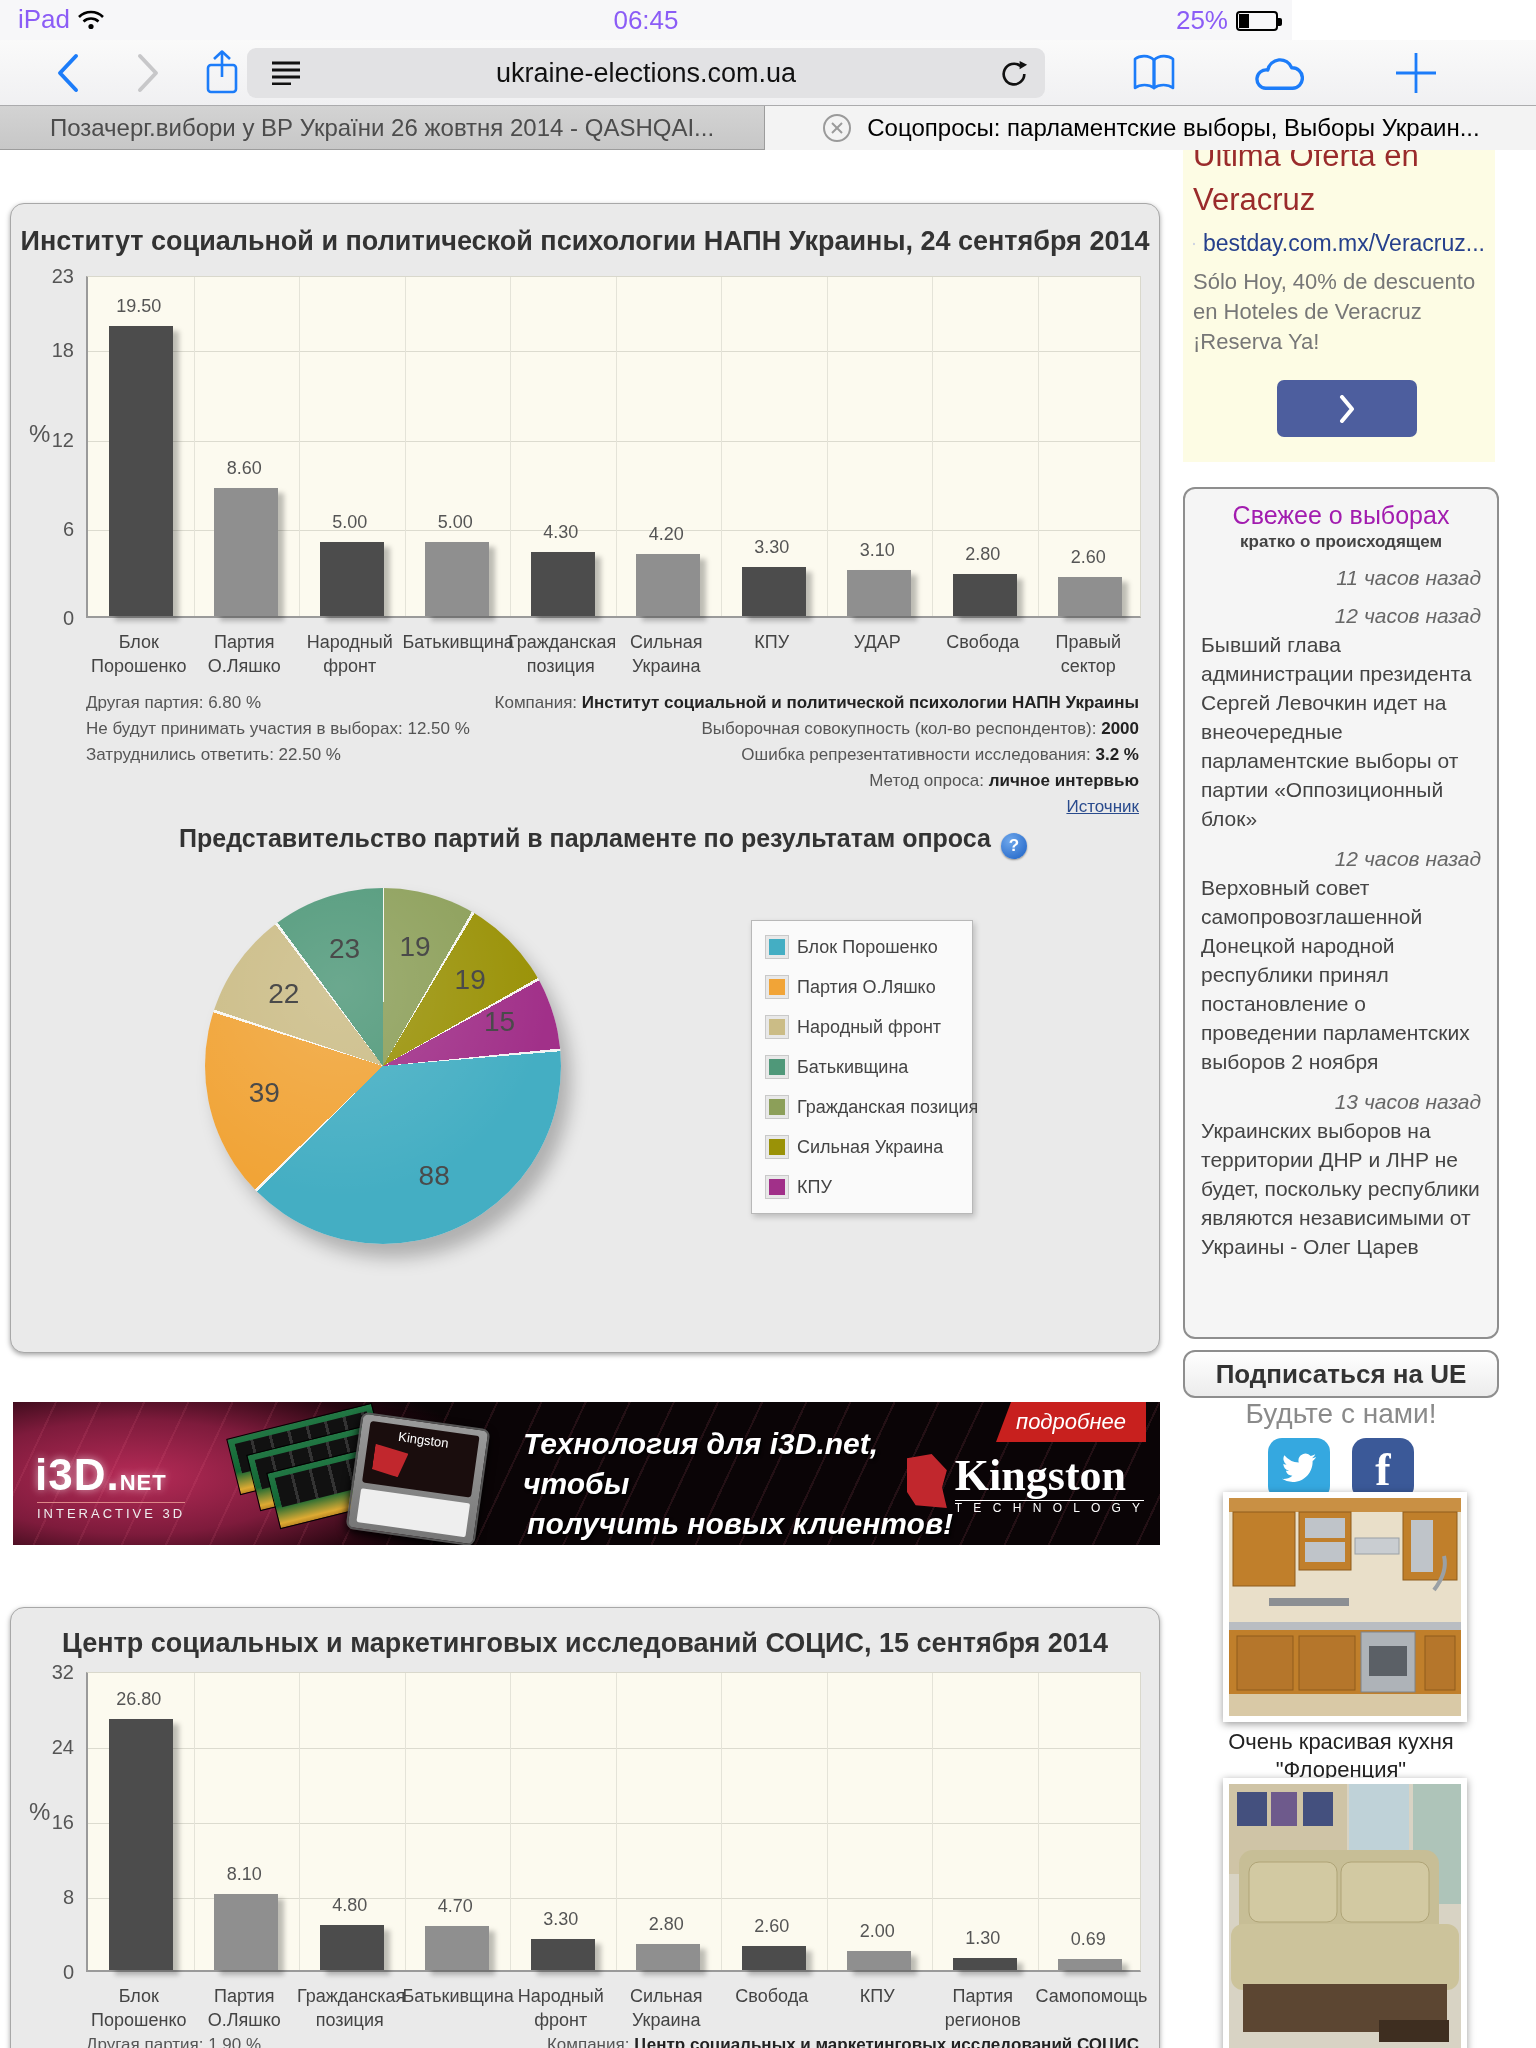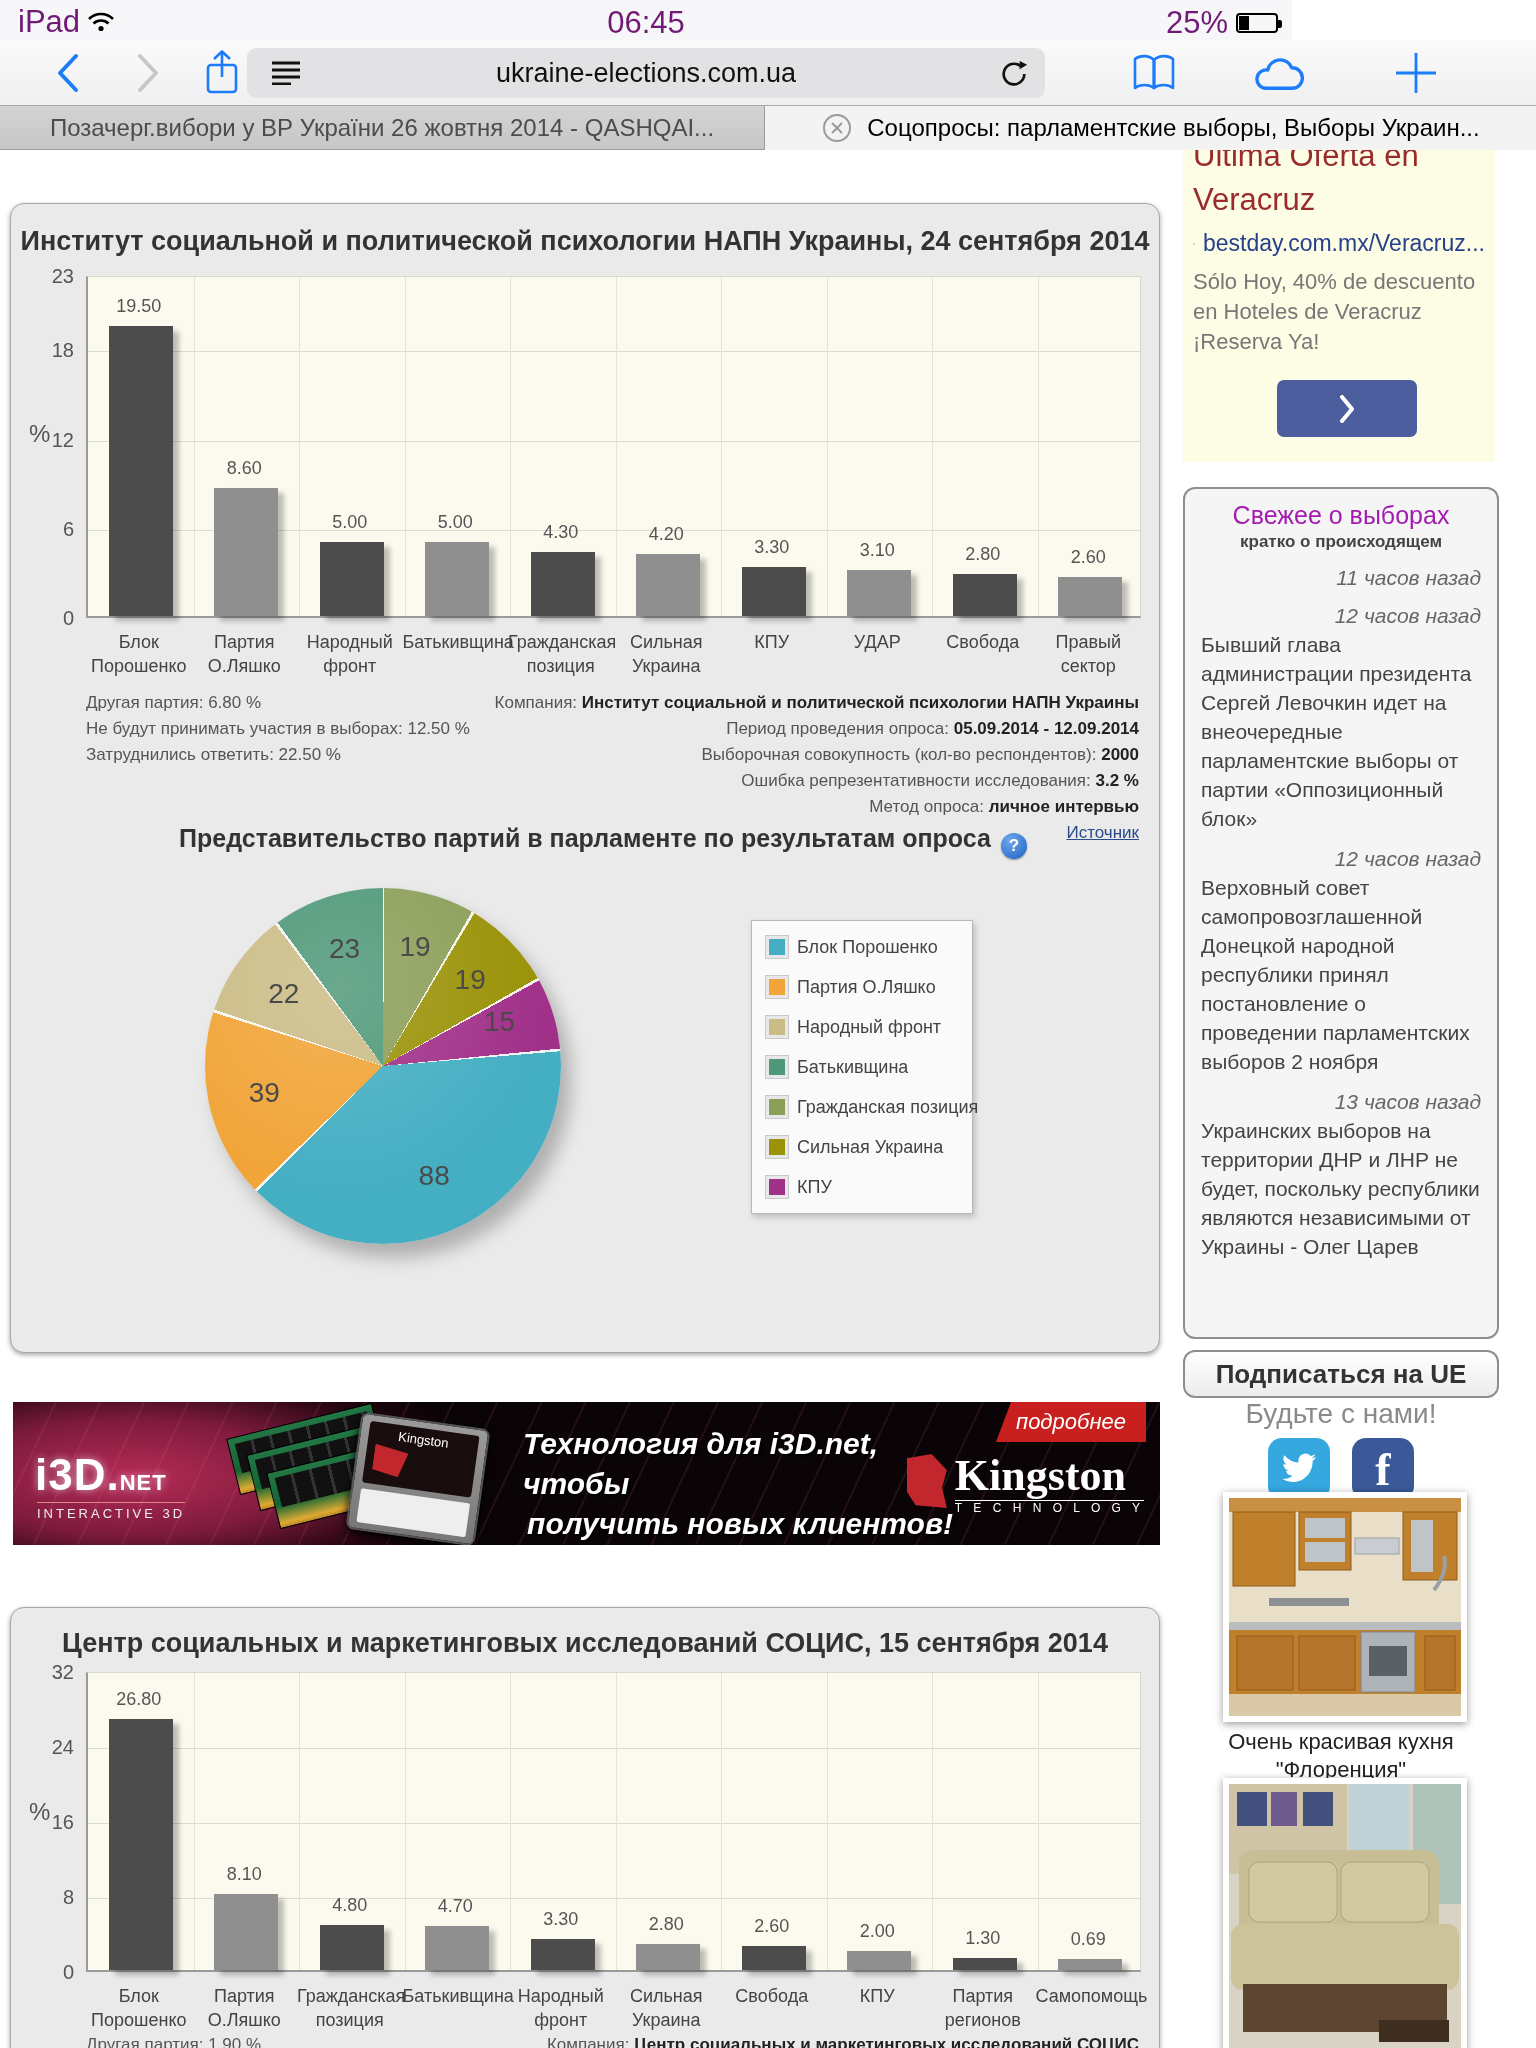--- a/index.html
+++ b/index.html
@@ -2,21 +2,21 @@
 <html><head>
 <meta charset="utf-8">
 <style>
   html,body{margin:0;padding:0;background:#666;}
   *{box-sizing:border-box;font-family:"Liberation Sans","DejaVu Sans",sans-serif;}
   .stage{position:relative;width:1536px;height:2048px;background:#FFF;overflow:hidden;margin:0 auto;}
   .abs{position:absolute;}
 
   
   .statusbar{position:absolute;left:0;top:0;width:1292px;height:40px;background:#F7F7F9;z-index:6;
-             display:flex;align-items:center;font-size:31px;color:#701a75;}
+             display:flex;align-items:center;font-size:26px;color:#8b5cf6;}
   .sb-left{position:absolute;left:18px;top:4px;display:flex;align-items:center;gap:8px;}
   .sb-time{position:absolute;left:0;width:100%;text-align:center;top:5px;}
   .sb-right{position:absolute;right:14px;top:5px;display:flex;align-items:center;gap:8px;}
   .battery{position:relative;width:42px;height:20px;border:2px solid #000;border-radius:4px;}
   .battery i{position:absolute;left:1px;top:1px;bottom:1px;width:25%;background:#000;}
   .battery b{position:absolute;right:-6px;top:5px;width:4px;height:8px;background:#000;border-radius:0 2px 2px 0;}
 
   .toolbar{position:absolute;left:0;top:40px;width:1536px;height:66px;z-index:6;
            background:linear-gradient(#FAFAFA,#F0F0F2);border-bottom:1px solid #ABABAD;}
   .urlfield{position:absolute;left:247px;top:8px;width:798px;height:50px;background:#E2E2E4;border-radius:9px;
@@ -279,21 +279,20 @@
 сектор</div>
       </div>
 
     <div class="notes-left" style="left:75px;top:486px;" data-interactable="false">
       <div data-interactable="false">Другая партия: 6.80 %</div>
       <div data-interactable="false">Не будут принимать участия в выборах: 12.50 %</div>
       <div data-interactable="false">Затруднились ответить: 22.50 %</div>
     </div>
     <div class="notes-right" style="right:20px;top:486px;width:760px;" data-interactable="false">
       <div data-interactable="false"><span>Компания: </span><b>Институт социальной и политической психологии НАПН Украины</b></div>
-      <div data-interactable="false"><span>Период проведения опроса: </span><b>05.09.2014 - 12.09.2014</b></div>
       <div data-interactable="false"><span>Выборочная совокупность (кол-во респондентов): </span><b>2000</b></div>
       <div data-interactable="false"><span>Ошибка репрезентативности исследования: </span><b>3.2 %</b></div>
       <div data-interactable="false"><span>Метод опроса: </span><b>личное интервью</b></div>
       <div><span class="srclink" data-interactable="true">Источник</span></div>
     </div>
 
     <div class="pie-title-row" style="top:620px;" data-interactable="false">
       <span data-interactable="false">Представительство партий в парламенте по результатам опроса</span><span class="helpdot" data-interactable="true">?</span>
     </div>
     <div class="pie" style="left: 194px; top: 684px; background: conic-gradient(transparent 0deg, rgba(250, 250, 248, 0.95) 0deg, rgba(250, 250, 248, 0.95) 0.45deg, transparent 0.45deg, transparent 29.95deg, rgba(250, 250, 248, 0.95) 29.95deg, rgba(250, 250, 248, 0.95) 30.85deg, transparent 30.85deg, transparent 60.35deg, rgba(250, 250, 248, 0.95) 60.35deg, rgba(250, 250, 248, 0.95) 61.25deg, transparent 61.25deg, transparent 84.35deg, rgba(250, 250, 248, 0.95) 84.35deg, rgba(250, 250, 248, 0.95) 85.25deg, transparent 85.25deg, transparent 225.15deg, rgba(250, 250, 248, 0.95) 225.15deg, rgba(250, 250, 248, 0.95) 226.05deg, transparent 226.05deg, transparent 287.55deg, rgba(250, 250, 248, 0.95) 287.55deg, rgba(250, 250, 248, 0.95) 288.45deg, transparent 288.45deg, transparent 322.75deg, rgba(250, 250, 248, 0.95) 322.75deg, rgba(250, 250, 248, 0.95) 323.65deg, transparent 323.65deg), conic-gradient(rgb(140, 159, 89) 0deg, rgb(140, 159, 89) 30.4deg, rgb(154, 146, 7) 30.4deg, rgb(154, 146, 7) 60.8deg, rgb(161, 48, 137) 60.8deg, rgb(161, 48, 137) 84.8deg, rgb(68, 174, 195) 84.8deg, rgb(68, 174, 195) 225.6deg, rgb(241, 164, 55) 225.6deg, rgb(241, 164, 55) 288deg, rgb(203, 188, 134) 288deg, rgb(203, 188, 134) 323.2deg, rgb(79, 152, 121) 323.2deg, rgb(79, 152, 121) 360deg);" data-interactable="false">

